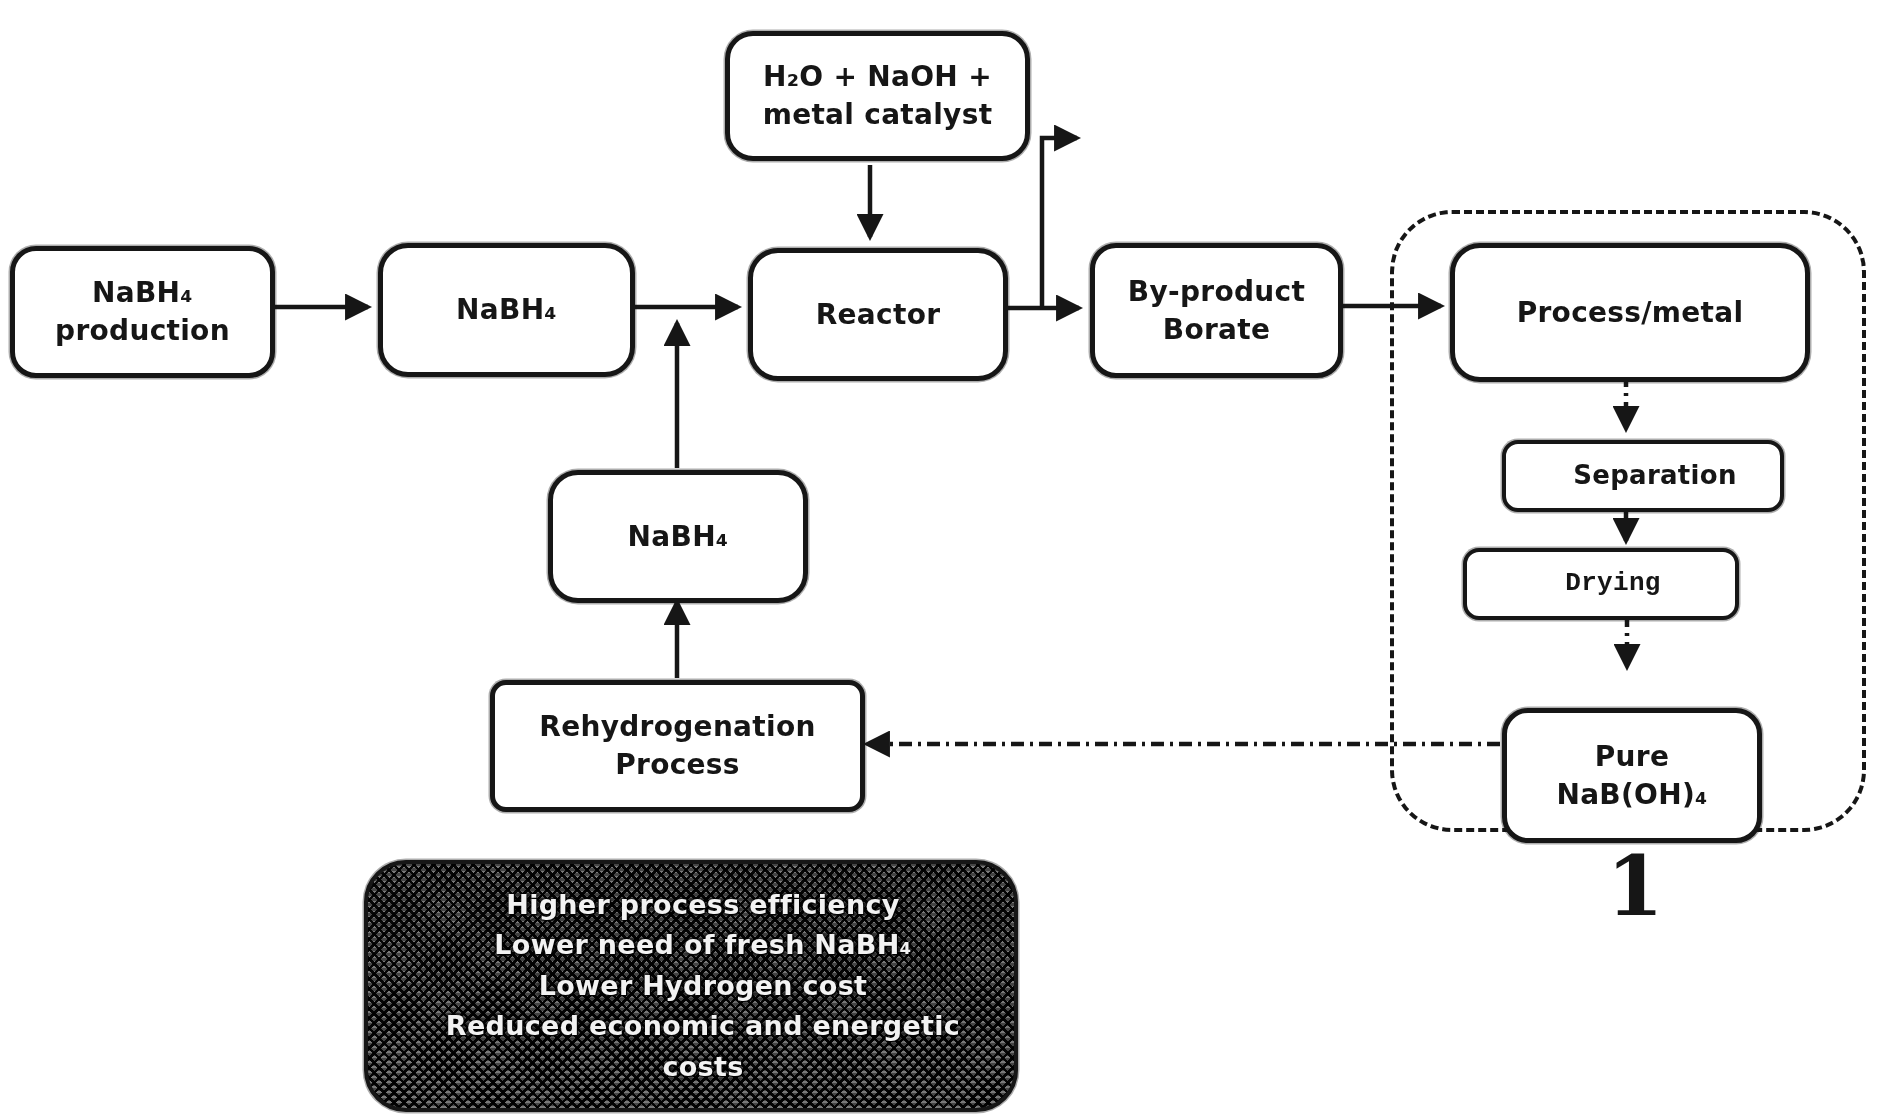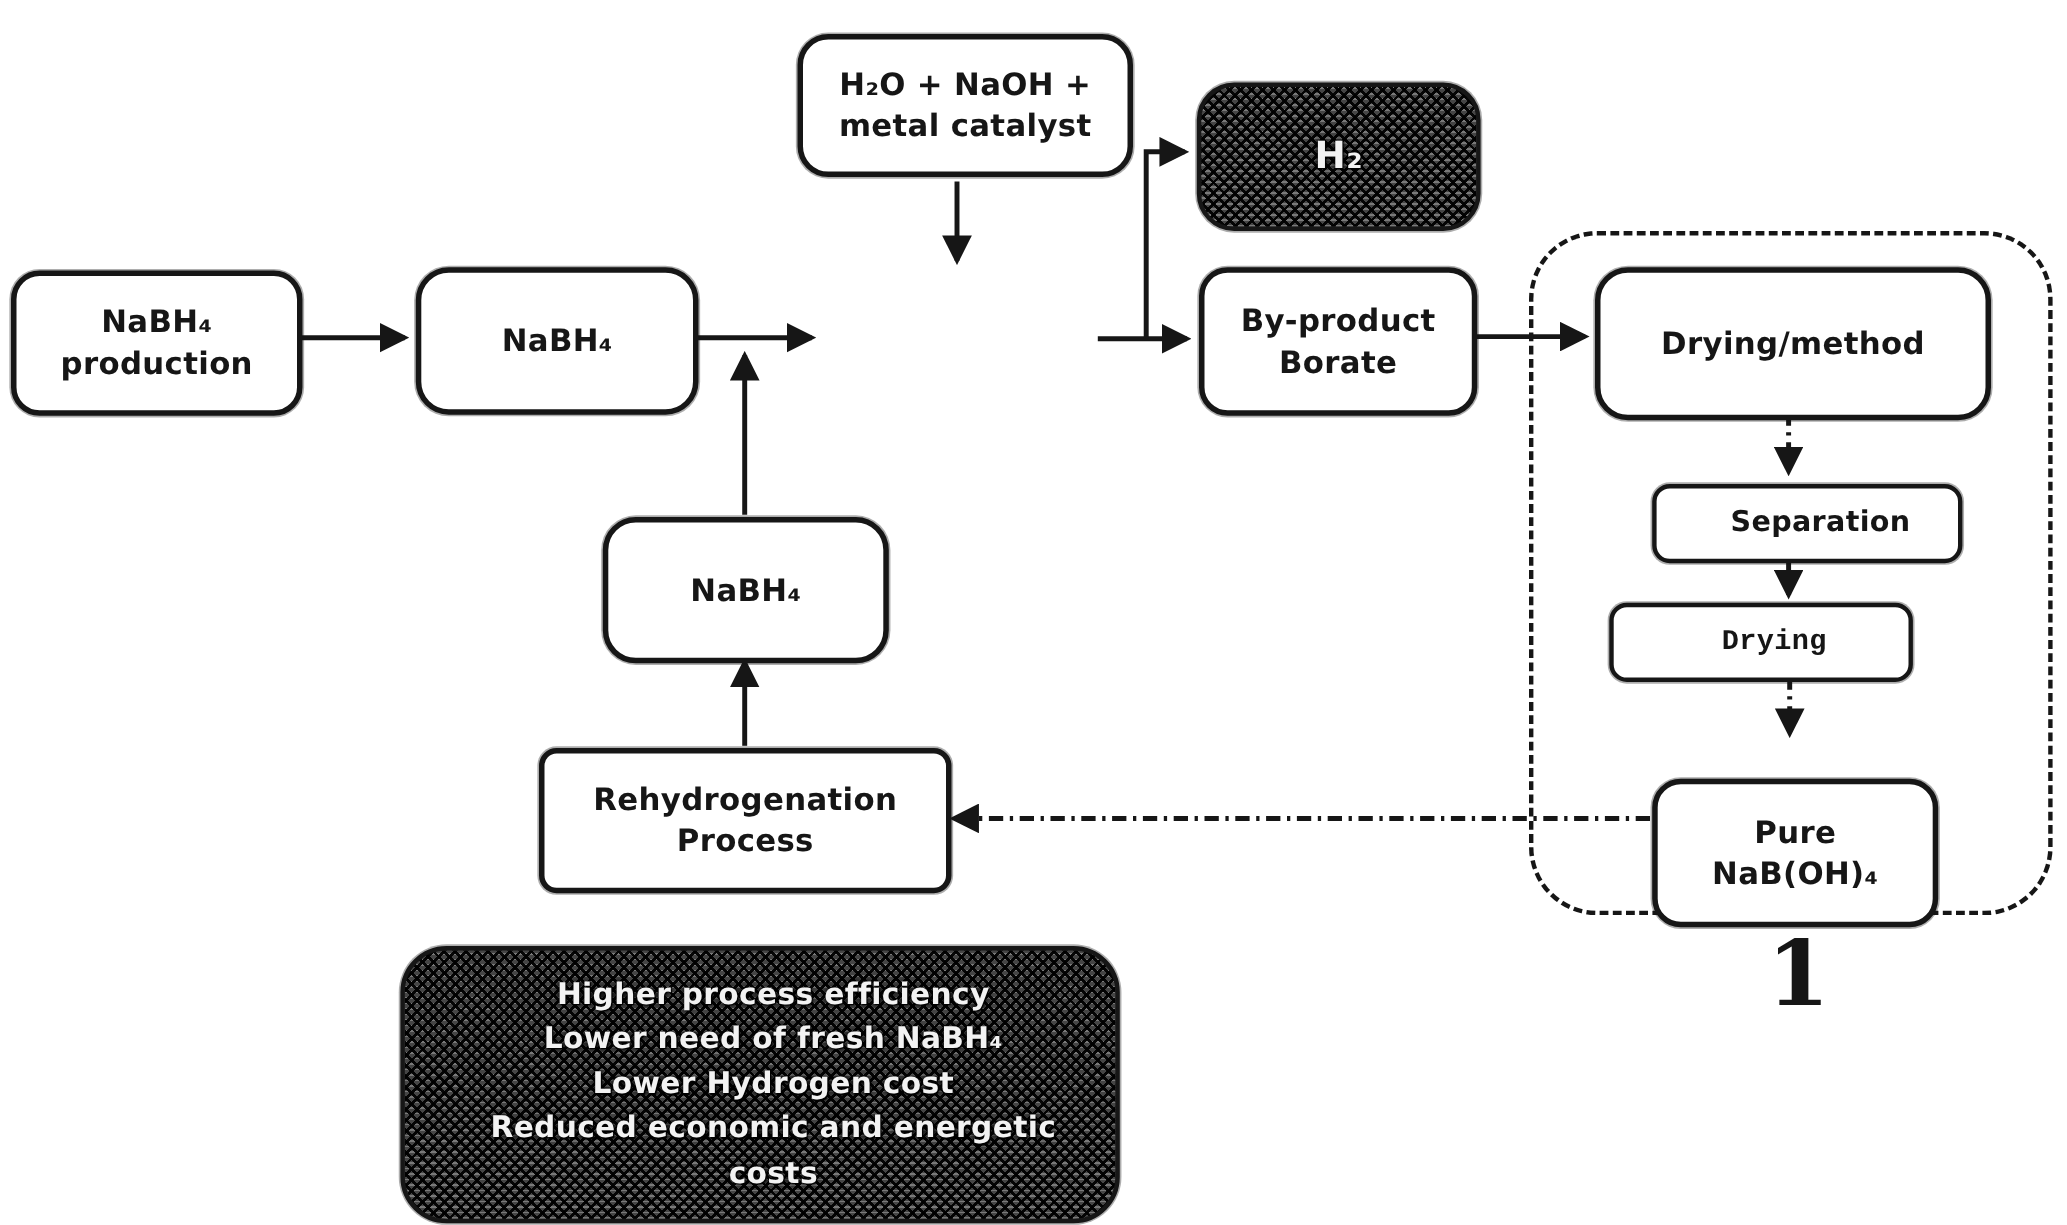--- a/index.html
+++ b/index.html
@@ -88,24 +88,24 @@
     <path class="wire dashdot" d="M1500 744 H867" marker-end="url(#arrow)"></path>
   </svg>
 
   <div class="group"></div>
 
   <div class="box b-catalyst">H₂O + NaOH +
 metal catalyst</div>
   <div class="box b-production">NaBH₄
 production</div>
   <div class="box b-feed">NaBH₄</div>
-  <div class="box dark b-h2">H₂</div>
+  <div class="box b-reactor">Reactor</div>
   <div class="box b-byproduct">By-product
 Borate</div>
-  <div class="box b-process">Drying/method</div>
+  <div class="box b-process">Process/metal</div>
   <div class="box small b-separation">Separation</div>
   <div class="box small b-drying">Drying</div>
   <div class="box b-pure">Pure
 NaB(OH)₄</div>
   <div class="box b-recycled">NaBH₄</div>
   <div class="box b-rehydro">Rehydrogenation
 Process</div>
   <div class="box dark b-benefits">Higher process efficiency
 Lower need of fresh NaBH₄
 Lower Hydrogen cost

